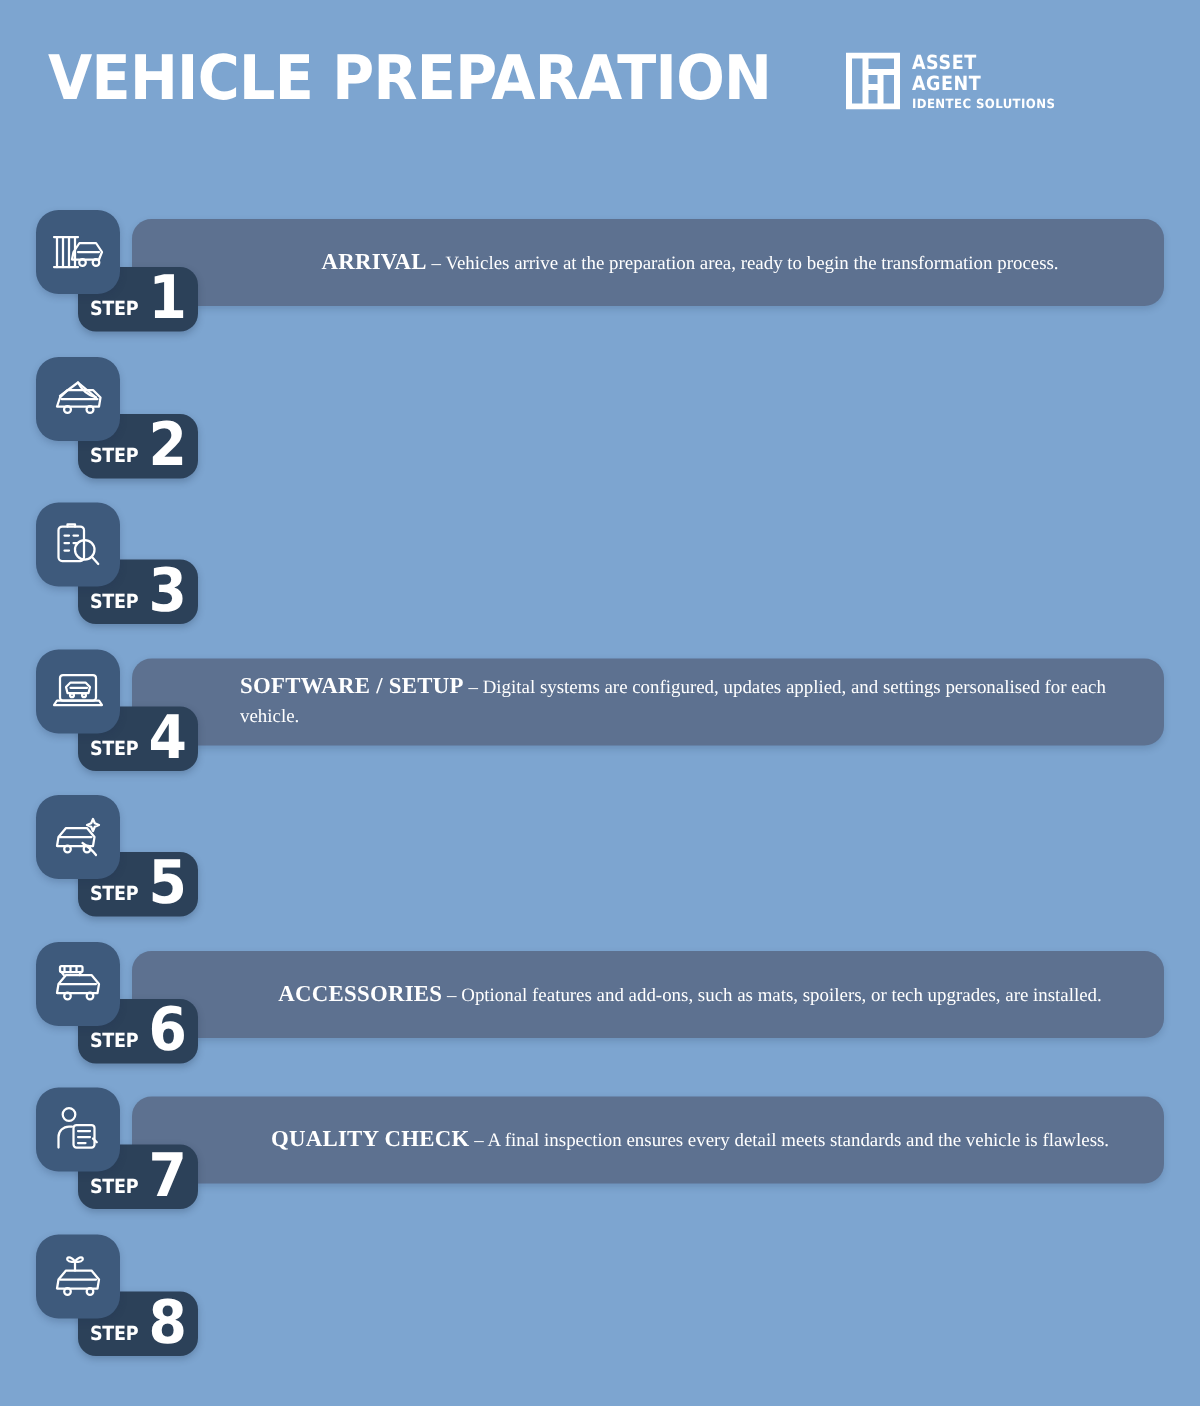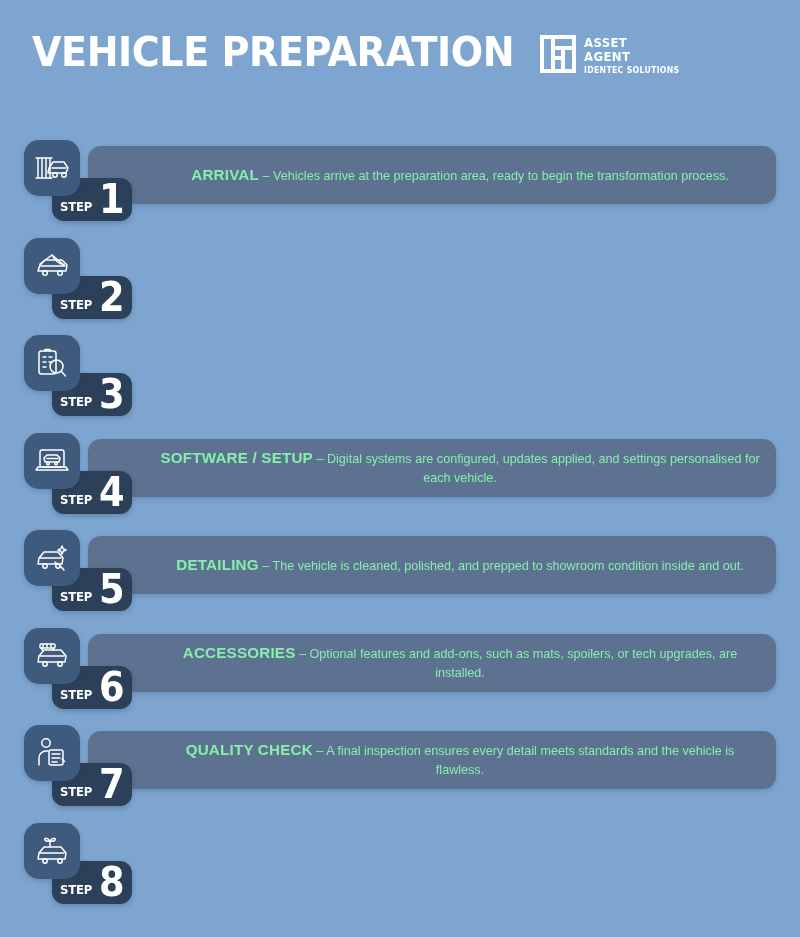--- a/index.html
+++ b/index.html
@@ -14,20 +14,21 @@
     overflow: hidden;
     position: relative;
   }
 
   
   .header {
     position: absolute;
     top: 0; left: 0;
     width: 712px;
     height: 120px;
+    padding-left: 24px;
   }
   .page-title {
     position: absolute;
     left: 32px;
     top: 28px;
     font-size: 41px;
     font-weight: 800;
     letter-spacing: -0.5px;
     color: #ffffff;
     font-family: "DejaVu Sans", sans-serif;
@@ -102,26 +103,26 @@
     background: #5d7190;
     border-radius: 13px;
     box-shadow: 0 2px 5px rgba(30,50,80,0.18);
     display: flex;
     align-items: center;
     justify-content: center;
     padding: 0 14px 0 70px;
     box-sizing: border-box;
   }
   .text-inner {
-    color: #86efac;
+    color: #ffffff;
     font-size: 12.6px;
     line-height: 19px;
-    text-align: center;
+    text-align: left;
     max-width: 600px;
-    font-family: Liberation Sans, sans-serif;
+    font-family: Liberation Serif, serif;
   }
   .term {
     font-weight: 800;
     font-size: 15.2px;
     letter-spacing: 0.2px;
   }
   .desc { font-weight: 400; }
 
   .icon-tile {
     position: absolute;
@@ -294,27 +295,20 @@
         </svg>
       </span>
     </div>
     <div class="step-badge">
       <span class="step-word">STEP</span>
       <span class="step-num">4</span>
     </div>
   </div>
 
   <div class="step-row">
-    <div class="text-bar">
-      <div class="text-inner">
-        <span class="term">DETAILING</span>
-        <span class="desc">–</span>
-        <span class="desc">The vehicle is cleaned, polished, and prepped to showroom condition inside and out.</span>
-      </div>
-    </div>
     <div class="icon-tile">
       <span>
         <svg width="34" height="30" viewBox="0 0 34 30" fill="none" stroke="#ffffff" stroke-width="1.5" stroke-linecap="round" stroke-linejoin="round">
           <path d="M3 21h24l1-6-5-6H9l-5 6z"></path>
           <line x1="5" y1="15" x2="26" y2="15"></line>
           <circle cx="10" cy="23" r="2.2"></circle>
             <circle cx="23" cy="23" r="2.2"></circle>
           <path d="M27 3l1.2 2.8L31 7l-2.8 1.2L27 11l-1.2-2.8L23 7l2.8-1.2z"></path>
           <path d="M20 19c3 2 6 4 9 8"></path>
         </svg>

